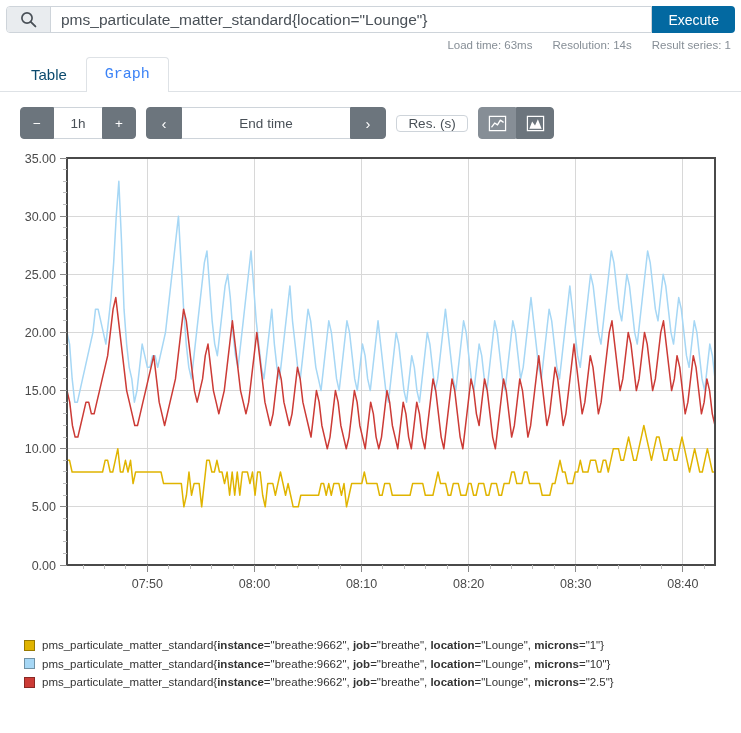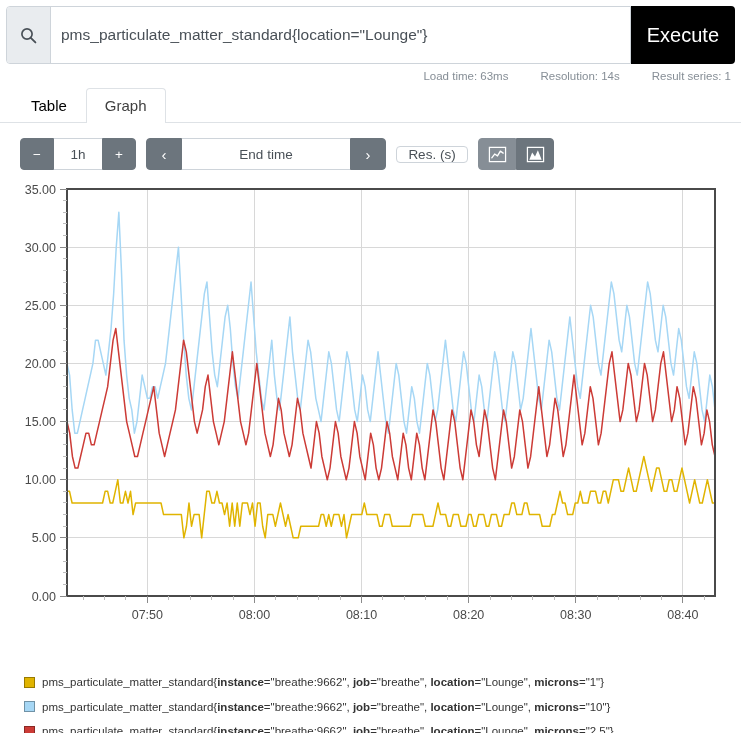--- a/index.html
+++ b/index.html
@@ -10,21 +10,21 @@
     background: #ffffff;
     font-family: "Liberation Sans", sans-serif;
     color: #212529;
     overflow: hidden;
   }
 
   
   .query-row {
     display: flex;
     align-items: stretch;
-    height: 64px;
+    height: 33px;
     padding: 6px 6px 0 6px;
   }
   .input-group {
     display: flex;
     flex: 1 1 auto;
     align-items: stretch;
     border: 1px solid #ced4da;
     border-radius: 4px 0 0 4px;
     background: #fff;
     overflow: hidden;
@@ -42,65 +42,66 @@
     border: 0; outline: none;
     font-size: 15.5px;
     font-family: "Liberation Sans", sans-serif;
     color: #495057;
     padding: 0 10px;
     background: transparent;
   }
   .execute-btn {
     flex: 0 0 auto;
     border: 0;
-    background: #000000;
+    background: #0369a1;
     color: #ffffff;
-    font-size: 20px;
+    font-size: 14px;
     font-family: "Liberation Sans", sans-serif;
     padding: 0 16px;
     border-radius: 0 4px 4px 0;
     cursor: pointer;
   }
 
   
   .stats-row {
     display: flex;
     justify-content: flex-end;
-    gap: 32px;
+    gap: 20px;
     padding: 6px 10px 0 0;
     height: 22px;
     font-size: 11.5px;
     color: #868e96;
   }
 
   
   .tabs {
     display: flex;
     align-items: flex-end;
     padding: 0 0 0 12px;
     height: 36px;
     position: relative;
   }
   .tab {
     padding: 8px 18px;
     font-size: 15px;
-    color: #000000;
+    color: #0c4a6e;
     cursor: pointer;
     border: 1px solid transparent;
     border-bottom: 0;
     border-radius: 4px 4px 0 0;
     line-height: 1.2;
     background: transparent;
     position: relative;
     top: 1px;
   }
   .tab.active {
     background: #ffffff;
     border-color: #dee2e6;
-    color: #404040;
+    color: #3b82f6;
+    font-family: Liberation Mono, monospace;
   }
 
   
   .panel {
     border-top: 1px solid #dee2e6;
     padding: 14px 10px 0 10px;
   }
 
   
   .toolbar {
@@ -173,21 +174,20 @@
     font-size: 11.5px;
     color: #333;
     line-height: 1.62;
   }
   .legend-item {
     display: flex;
     align-items: center;
     gap: 7px;
     cursor: pointer;
     white-space: nowrap;
-    margin-top: 6px;
   }
   .swatch {
     width: 11px; height: 11px;
     border: 1px solid rgba(0,0,0,0.32);
     flex: 0 0 auto;
   }
   .legend-text b { font-weight: bold; }
 </style>
 </head>
 <body>

